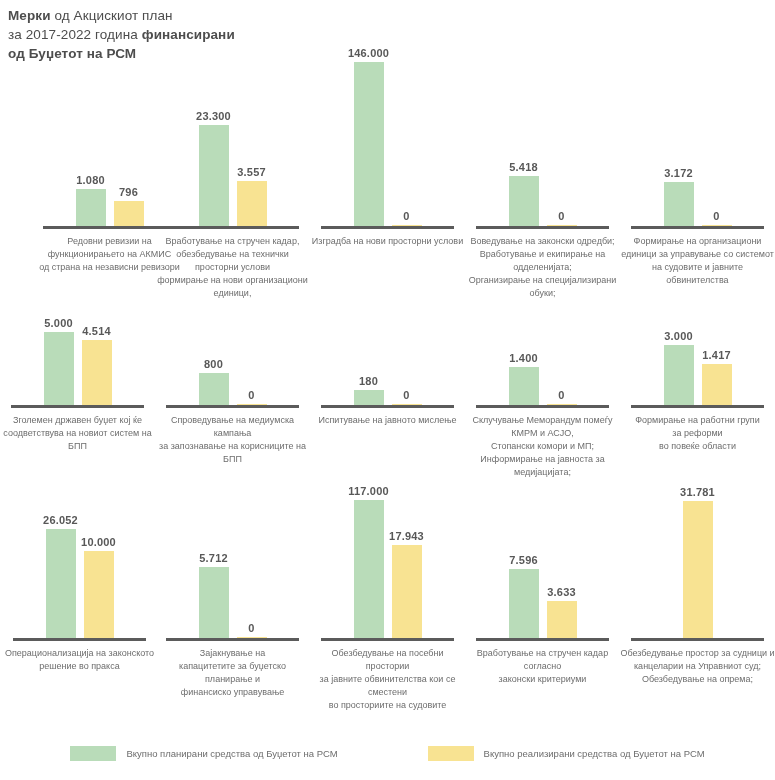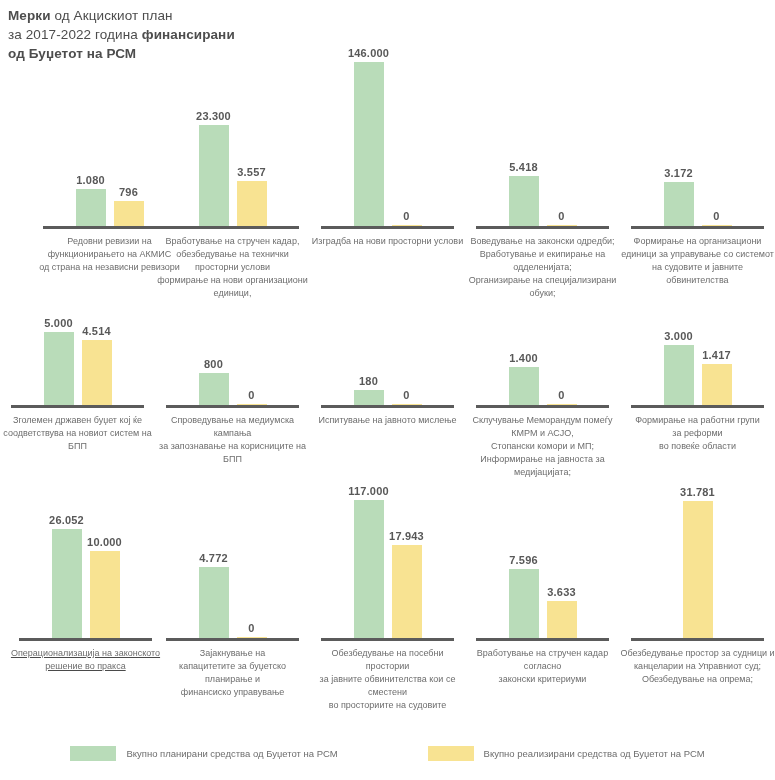--- a/index.html
+++ b/index.html
@@ -322,21 +322,21 @@
           </div>
         </div>
         <div class="axis"></div>
       </div>
       <div class="caption">
         <div>Формирање на работни групи</div>
         <div>за реформи</div>
         <div>во повеќе области</div>
       </div>
     </div>
-    <div class="cell" style="left: 8px; top: 483px; text-decoration: underline;">
+    <div class="cell" style="left: 2px; top: 483px;">
       <div class="plot" style="height: 158px;">
         <div class="bars">
           <div class="barwrap">
             <div class="barval">26.052</div>
             <div class="bar green" style="height: 112px;"></div>
           </div>
           <div class="barwrap">
             <div class="barval">10.000</div>
             <div class="bar yellow" style="height: 90px;"></div>
           </div>
@@ -345,21 +345,21 @@
       </div>
       <div class="caption">
         <div>Операционализација на законското</div>
         <div>решение во пракса</div>
       </div>
     </div>
     <div class="cell" style="left: 155px; top: 521px;">
       <div class="plot" style="height: 120px;">
         <div class="bars">
           <div class="barwrap">
-            <div class="barval">4.772</div>
+            <div class="barval">5.712</div>
             <div class="bar green" style="height: 74px;"></div>
           </div>
           <div class="barwrap">
             <div class="barval">0</div>
             <div class="bar yellow" style="height: 4px;"></div>
           </div>
         </div>
         <div class="axis"></div>
       </div>
       <div class="caption">

